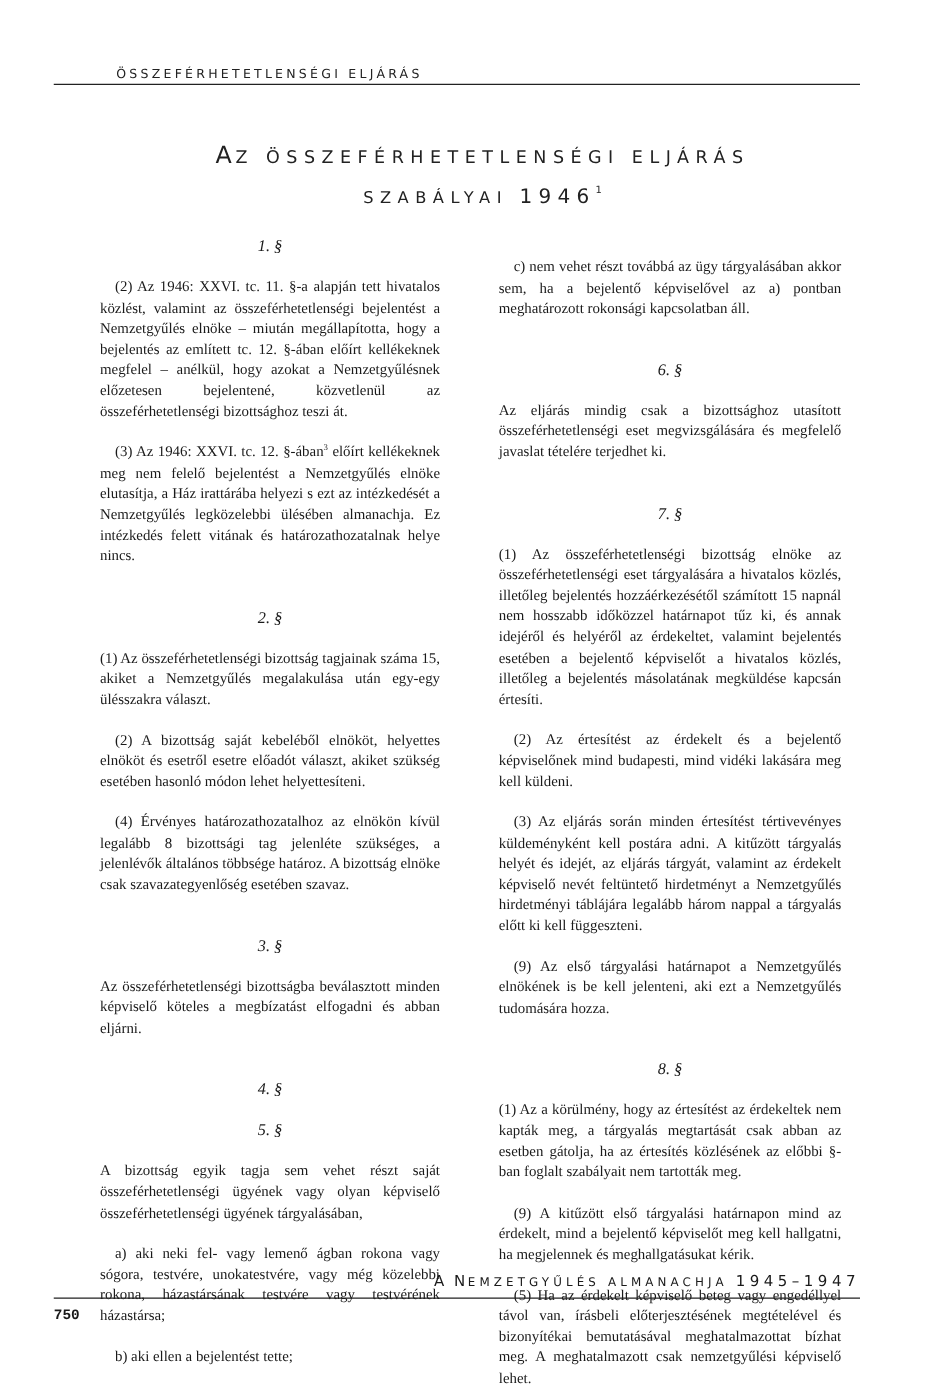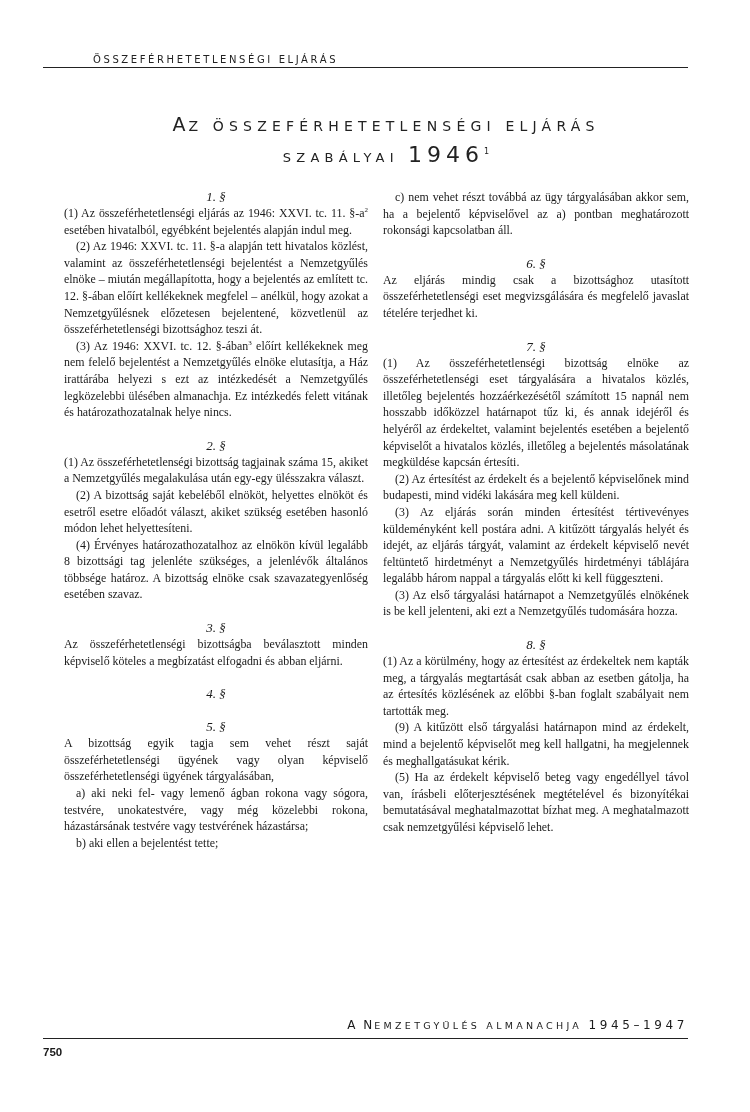--- a/index.html
+++ b/index.html
@@ -9,35 +9,35 @@
     position: absolute; left: 53px; top: 54px;
     font-family: "DejaVu Sans", sans-serif; font-size: 10px; letter-spacing: 2.6px;
     text-transform: uppercase; color: #222; padding-left: 40px;
   }
   .head-rule { position: absolute; left: 43px; top: 67px; width: 645px; height: 1px; background: #222; }
   .title-block { position: absolute; left: 0; top: 110px; width: 716px; text-align: center;
     font-family: "DejaVu Sans", sans-serif; font-weight: normal; color: #222; margin-left: 28px; }
   .title-line1 { font-size: 14px; letter-spacing: 5.2px; height: 28px; line-height: 28px; }
   .title-line1 .cap { font-size: 19px; letter-spacing: 3px; }
   .title-line2 { font-size: 13px; letter-spacing: 5.2px; height: 28px; line-height: 28px; }
-  .title-line2 .year { font-size: 22px; letter-spacing: 5px; }
+  .title-line2 .year { font-size: 16px; letter-spacing: 5px; }
   .title-line2 sup { font-size: 8px; letter-spacing: 0; vertical-align: 8px; }
 
   .col { position: absolute; top: 188px; font-family: "Liberation Serif", serif;
     font-size: 11.9px; line-height: 16.6px; text-align: justify; hyphens: manual; }
   .col-left { left: 64px; width: 304px; }
   .col-right { left: 383px; width: 306px; top: 189px; }
   .sec-head { text-align: center; font-style: italic; font-size: 13px; margin: 0; line-height: 17px; }
-  .para { margin: 0; }
+  .para { margin: 16px; }
   .para.indent { text-indent: 12px; }
   .gap { height: 16px; }
   sup.fn { font-size: 7px; vertical-align: 5px; line-height: 0; }
 
   .foot-rule { position: absolute; left: 43px; top: 1038px; width: 645px; height: 1px; background: #222; }
-  .page-number { position: absolute; left: 43px; top: 1046px; font-family: Liberation Sans, sans-serif;
+  .page-number { position: absolute; left: 43px; top: 1046px; font-family: Liberation Mono, monospace;
     font-weight: bold; font-size: 11.5px; }
   .foot-title { position: absolute; right: 62px; top: 1018px; font-family: "DejaVu Sans", sans-serif;
     font-size: 9.5px; letter-spacing: 3.3px; text-transform: uppercase; margin-left: 10px; }
   .foot-title .cap { font-size: 12px; letter-spacing: 2px; }
   .foot-title .years { font-size: 12px; letter-spacing: 3.6px; }
 </style>
 </head>
 <body>
 
 <div class="page">
@@ -50,21 +50,20 @@
       <span class="cap">A</span><span style="text-transform: uppercase;">z összeférhetetlenségi eljárás</span>
     </div>
     <div class="title-line2">
       <span style="text-transform: uppercase; text-align: right;">szabályai</span>
       <span class="year">1946</span><sup>1</sup>
     </div>
   </div>
 
   <div class="col col-left">
     <p class="sec-head">1. §</p>
-    <p class="para"><span>(1) Az összeférhetetlenségi eljárás az 1946: XXVI. tc. 11. §-a</span><sup class="fn">2</sup><span> esetében hivatalból, egyébként bejelentés alapján indul meg.</span></p>
     <p class="para indent">(2) Az 1946: XXVI. tc. 11. §-a alapján tett hivatalos közlést, valamint az összeférhetetlenségi bejelentést a Nemzetgyűlés elnöke – miután megállapította, hogy a bejelentés az említett tc. 12. §-ában előírt kellékeknek megfelel – anélkül, hogy azokat a Nemzetgyűlésnek előzetesen bejelentené, közvetlenül az összeférhetetlenségi bizottsághoz teszi át.</p>
     <p class="para indent"><span>(3) Az 1946: XXVI. tc. 12. §-ában</span><sup class="fn">3</sup><span> előírt kellékeknek meg nem felelő bejelentést a Nemzetgyűlés elnöke elutasítja, a Ház irattárába helyezi s ezt az intézkedését a Nemzetgyűlés legközelebbi ülésében almanachja. Ez intézkedés felett vitának és határozathozatalnak helye nincs.</span></p>
     <div class="gap"></div>
     <p class="sec-head">2. §</p>
     <p class="para">(1) Az összeférhetetlenségi bizottság tagjainak száma 15, akiket a Nemzetgyűlés megalakulása után egy-egy ülésszakra választ.</p>
     <p class="para indent">(2) A bizottság saját kebeléből elnököt, helyettes elnököt és esetről esetre előadót választ, akiket szükség esetében hasonló módon lehet helyettesíteni.</p>
     <p class="para indent">(4) Érvényes határozathozatalhoz az elnökön kívül legalább 8 bizottsági tag jelenléte szükséges, a jelenlévők általános többsége határoz. A bizottság elnöke csak szavazategyenlőség esetében szavaz.</p>
     <div class="gap"></div>
     <p class="sec-head">3. §</p>
     <p class="para">Az összeférhetetlenségi bizottságba beválasztott minden képviselő köteles a megbízatást elfogadni és abban eljárni.</p>
@@ -80,21 +79,21 @@
   <div class="col col-right">
     <p class="para indent">c) nem vehet részt továbbá az ügy tárgyalásában akkor sem, ha a bejelentő képviselővel az a) pontban meghatározott rokonsági kapcsolatban áll.</p>
     <div class="gap"></div>
     <p class="sec-head">6. §</p>
     <p class="para">Az eljárás mindig csak a bizottsághoz utasított összeférhetetlenségi eset megvizsgálására és megfelelő javaslat tételére terjedhet ki.</p>
     <div class="gap"></div>
     <p class="sec-head">7. §</p>
     <p class="para">(1) Az összeférhetetlenségi bizottság elnöke az összeférhetetlenségi eset tárgyalására a hivatalos közlés, illetőleg bejelentés hozzáérkezésétől számított 15 napnál nem hosszabb időközzel határnapot tűz ki, és annak idejéről és helyéről az érdekeltet, valamint bejelentés esetében a bejelentő képviselőt a hivatalos közlés, illetőleg a bejelentés másolatának megküldése kapcsán értesíti.</p>
     <p class="para indent">(2) Az értesítést az érdekelt és a bejelentő képviselőnek mind budapesti, mind vidéki lakására meg kell küldeni.</p>
     <p class="para indent">(3) Az eljárás során minden értesítést tértivevényes küldeményként kell postára adni. A kitűzött tárgyalás helyét és idejét, az eljárás tárgyát, valamint az érdekelt képviselő nevét feltüntető hirdetményt a Nemzetgyűlés hirdetményi táblájára legalább három nappal a tárgyalás előtt ki kell függeszteni.</p>
-    <p class="para indent">(3) Az első tárgyalási határnapot a Nemzetgyűlés elnökének is be kell jelenteni, aki ezt a Nemzetgyűlés tudomására hozza.</p>
+    <p class="para indent">(9) Az első tárgyalási határnapot a Nemzetgyűlés elnökének is be kell jelenteni, aki ezt a Nemzetgyűlés tudomására hozza.</p>
     <div class="gap"></div>
     <p class="sec-head">8. §</p>
     <p class="para">(1) Az a körülmény, hogy az értesítést az érdekeltek nem kapták meg, a tárgyalás megtartását csak abban az esetben gátolja, ha az értesítés közlésének az előbbi §-ban foglalt szabályait nem tartották meg.</p>
     <p class="para indent">(9) A kitűzött első tárgyalási határnapon mind az érdekelt, mind a bejelentő képviselőt meg kell hallgatni, ha megjelennek és meghallgatásukat kérik.</p>
     <p class="para indent">(5) Ha az érdekelt képviselő beteg vagy engedéllyel távol van, írásbeli előterjesztésének megtételével és bizonyítékai bemutatásával meghatalmazottat bízhat meg. A meghatalmazott csak nemzetgyűlési képviselő lehet.</p>
   </div>
 
   <div class="foot-rule"></div>
   <div class="page-number">750</div>
   <div class="foot-title">

